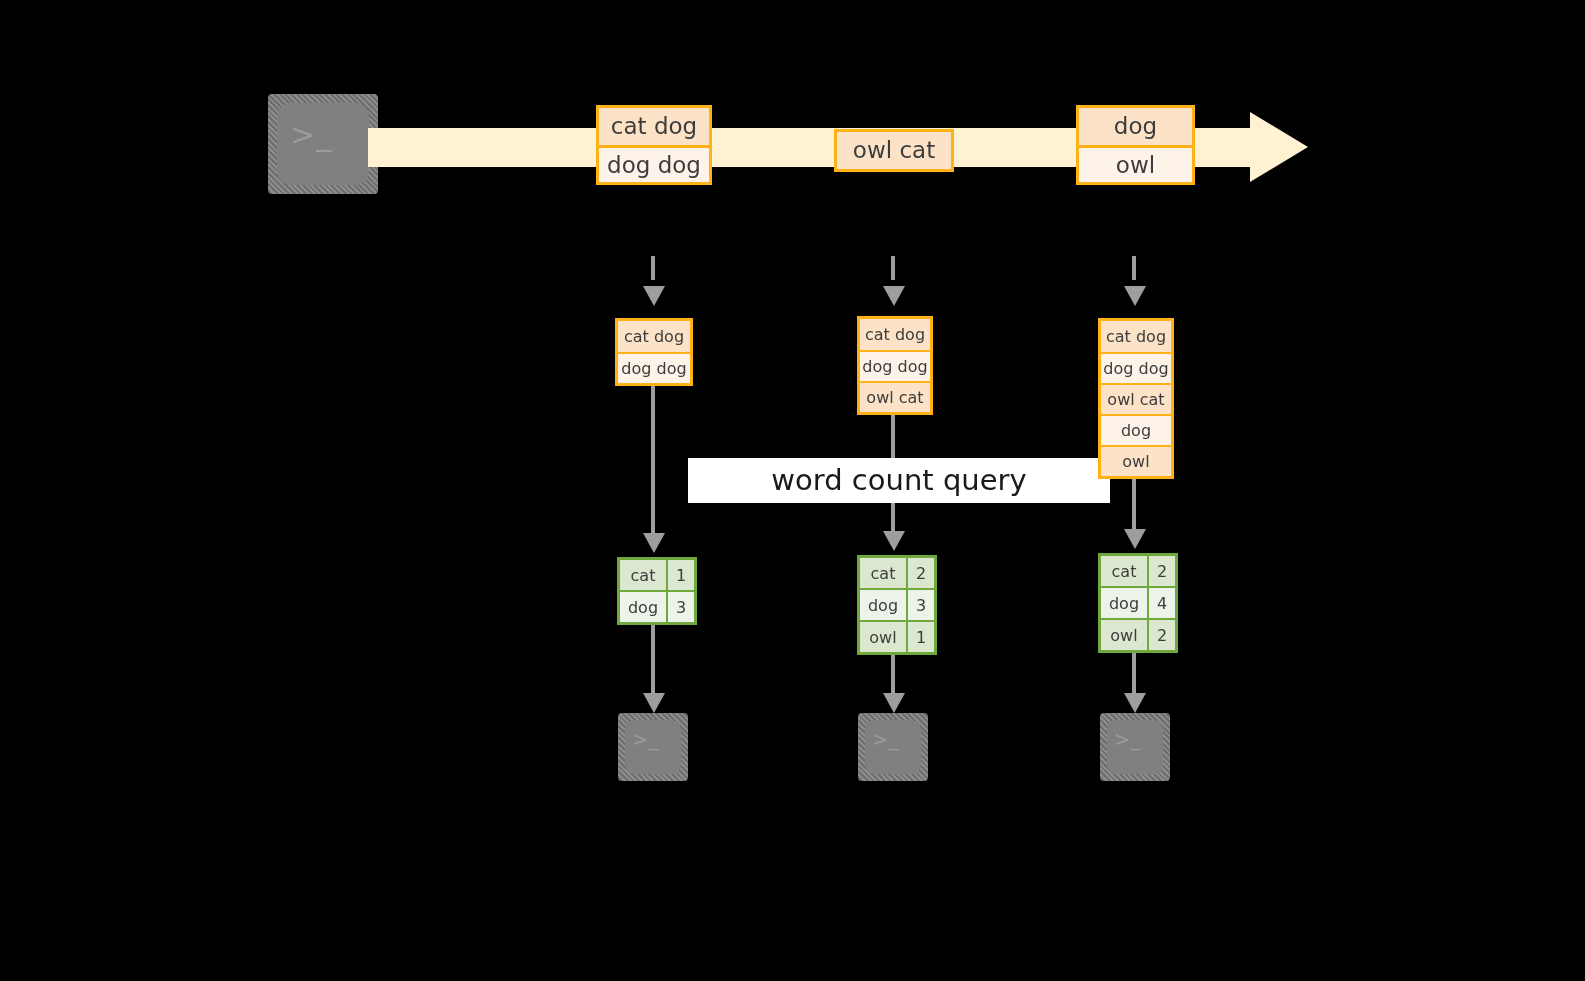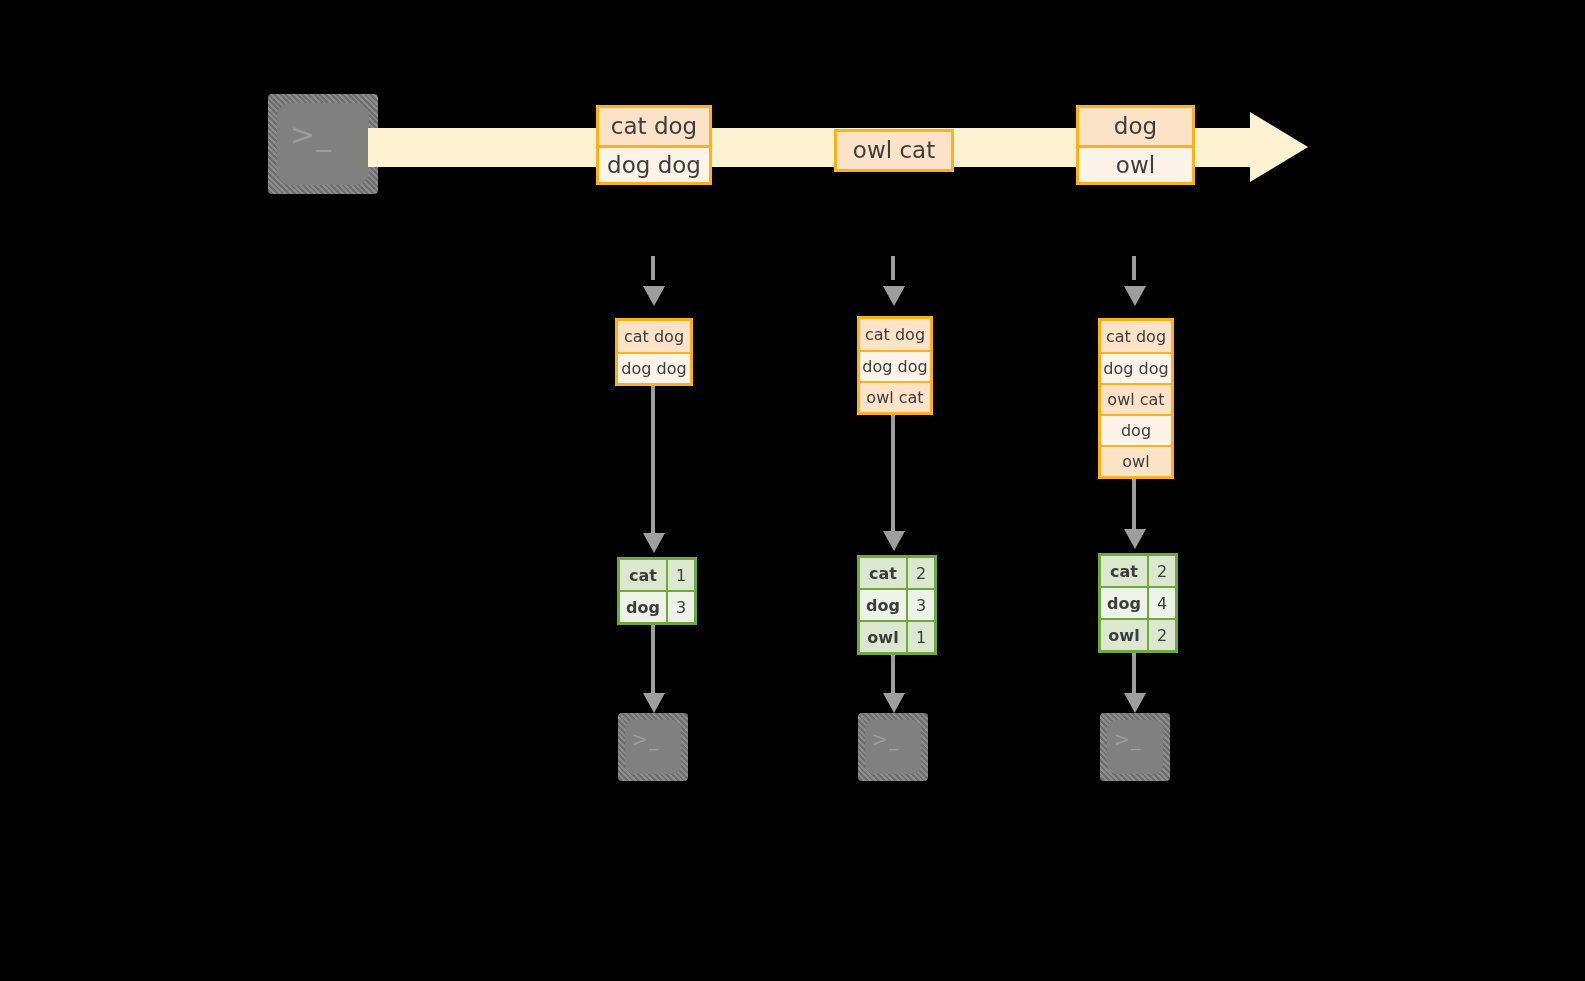--- a/index.html
+++ b/index.html
@@ -127,21 +127,21 @@
   .res .rrow { display: flex; height: 30px; }
   .res .rrow + .rrow { border-top: 2px solid #6FA83C; }
   .res .rc {
     box-sizing: border-box;
     font-size: 16px;
     color: #3d3d3d;
     display: flex;
     align-items: center;
     justify-content: center;
   }
-  .res .rc.word { width: 46px; font-weight: bold; }
+  .res .rc.word { width: 46px; }
   .res .rc.cnt  { width: 28px; border-left: 2px solid #6FA83C; }
   .res .rrow.dark  .rc { background: #DCE7CF; }
   .res .rrow.light .rc { background: #EEF3E9; }
 
   
   .vline {
     position: absolute;
     width: 4px;
     background: #9E9E9E;
   }
@@ -197,20 +197,23 @@
 
   <div class="rec" id="box-b">
     <div class="rec-cell dark">owl cat</div>
   </div>
 
   <div class="rec" id="box-c">
     <div class="rec-cell dark">dog</div>
     <div class="rec-cell light sep">owl</div>
   </div>
 
+  <div class="label-band">
+    <span>word count query</span>
+  </div>
 
   <div class="vdash" style="left:651px; top:256px; height:34px;"></div>
   <div class="vhead" style="left:643px; top:286px;"></div>
 
   <div class="stack" style="left:615px; top:318px; width:78px;">
     <div class="srow dark">cat dog</div>
     <div class="srow light">dog dog</div>
   </div>
 
   <div class="vline" style="left:651px; top:383px; height:155px;"></div>

